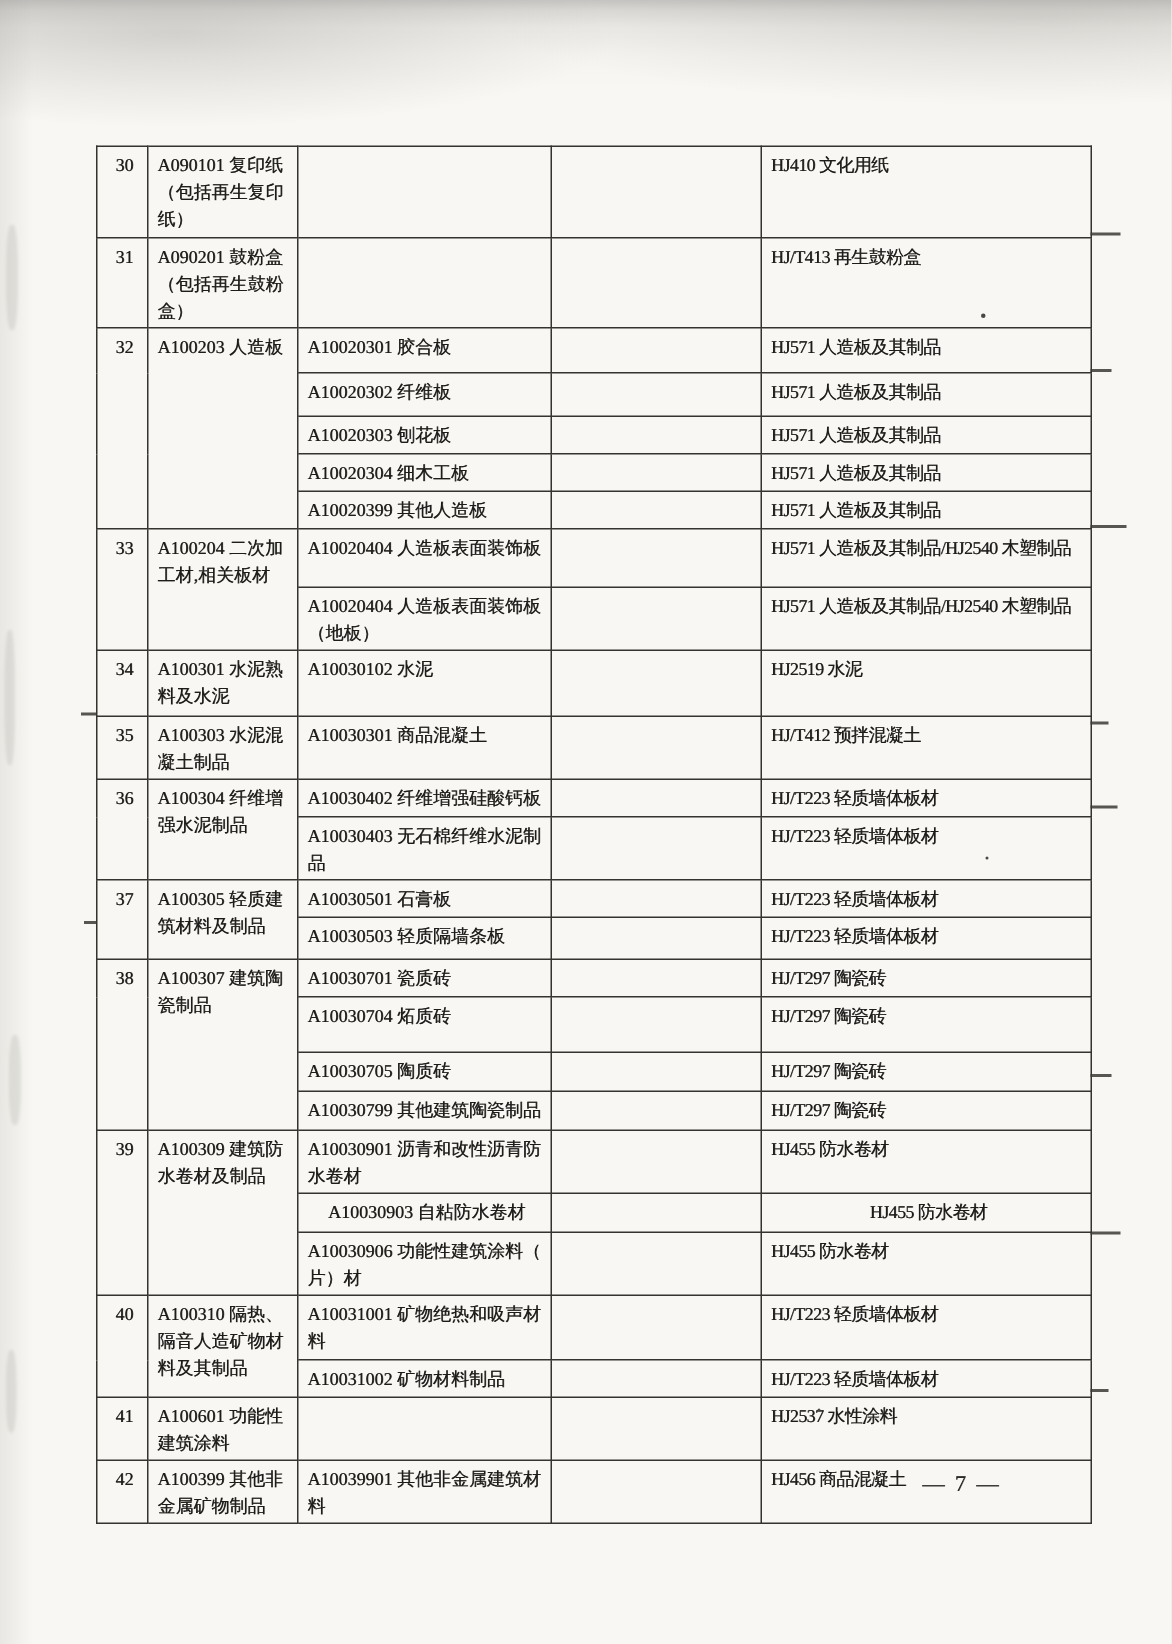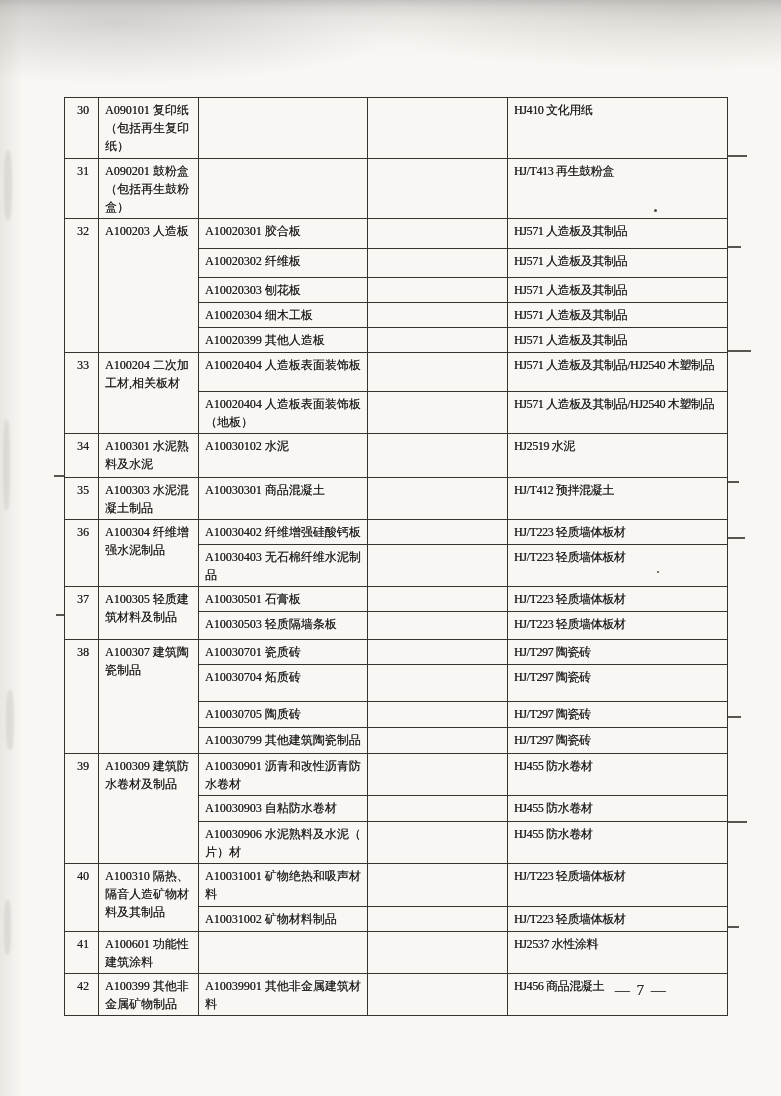--- a/index.html
+++ b/index.html
@@ -165,27 +165,27 @@
           <td class="col-mid"></td>
           <td class="col-std">HJ/T297 陶瓷砖</td>
         </tr>
         <tr style="height: 38px;">
           <td class="col-no" rowspan="3">39</td>
           <td class="col-cat" rowspan="3">A100309 建筑防水卷材及制品</td>
           <td class="col-sub">A10030901 沥青和改性沥青防水卷材</td>
           <td class="col-mid"></td>
           <td class="col-std">HJ455 防水卷材</td>
         </tr>
-        <tr style="height: 26px;">
+        <tr style="height: 26px; text-align: center;">
           <td class="col-sub">A10030903 自粘防水卷材</td>
           <td class="col-mid"></td>
           <td class="col-std">HJ455 防水卷材</td>
         </tr>
         <tr style="height: 39px;">
-          <td class="col-sub">A10030906 水泥熟料及水泥（片）材</td>
+          <td class="col-sub">A10030906 功能性建筑涂料（片）材</td>
           <td class="col-mid"></td>
           <td class="col-std">HJ455 防水卷材</td>
         </tr>
         <tr style="height: 43px;">
           <td class="col-no" rowspan="2">40</td>
           <td class="col-cat" rowspan="2">A100310 隔热、隔音人造矿物材料及其制品</td>
           <td class="col-sub">A10031001 矿物绝热和吸声材料</td>
           <td class="col-mid"></td>
           <td class="col-std">HJ/T223 轻质墙体板材</td>
         </tr>

